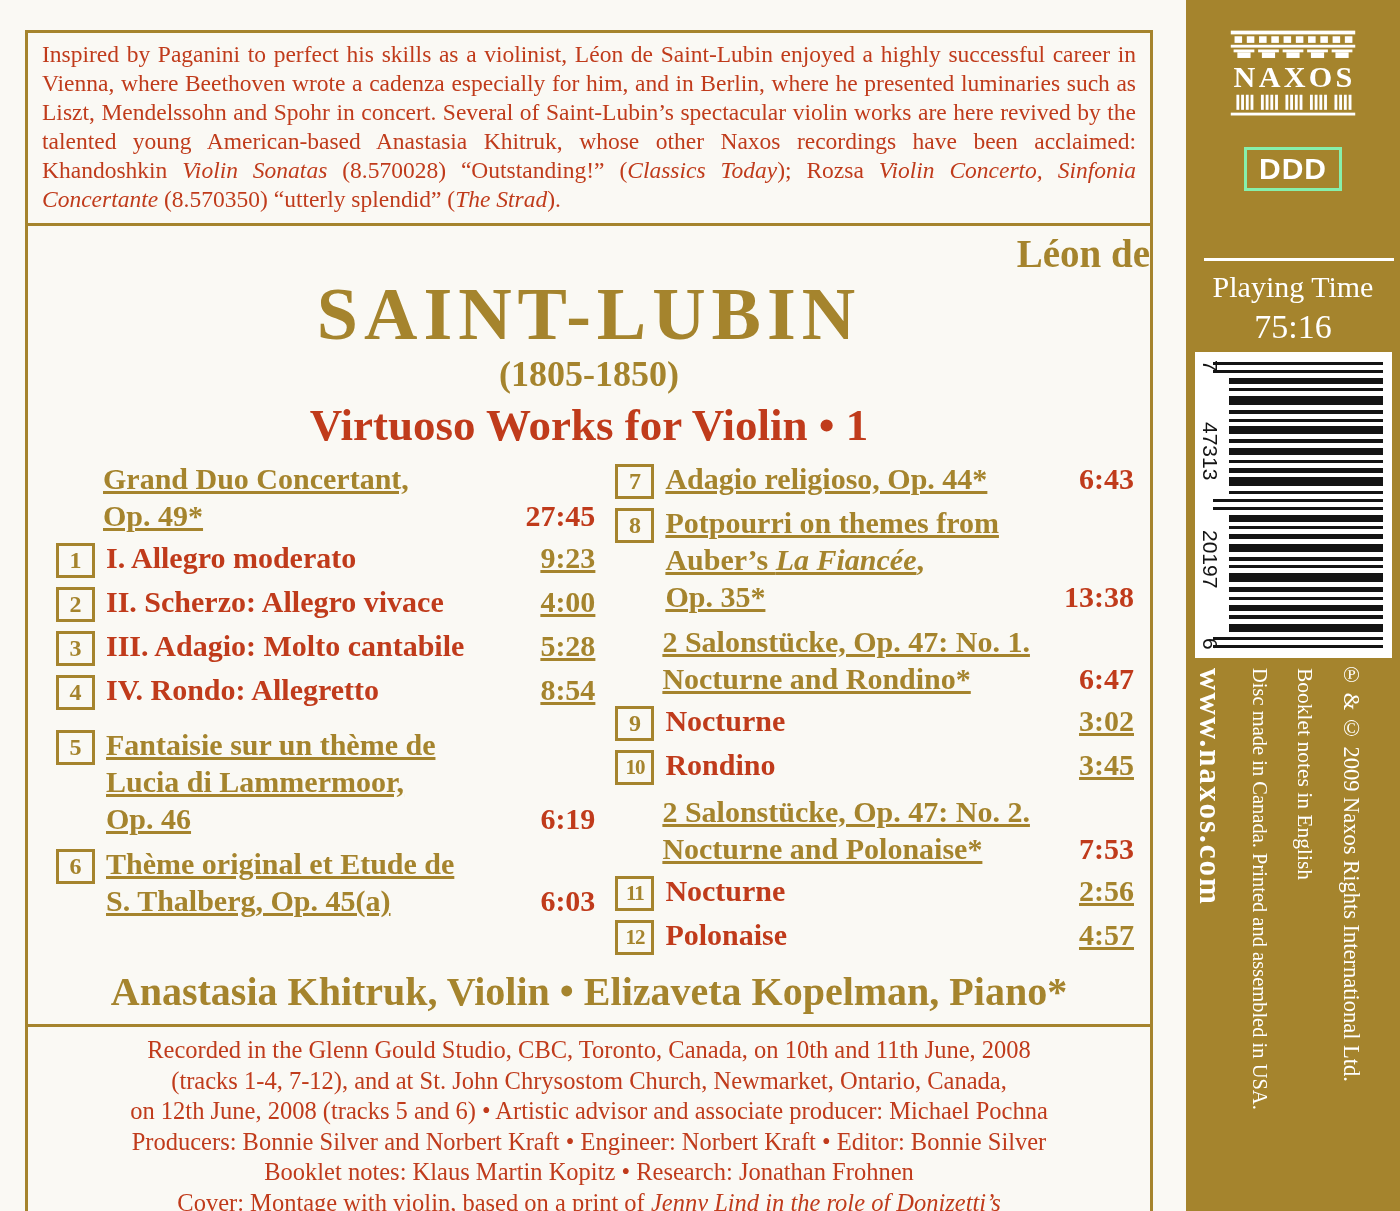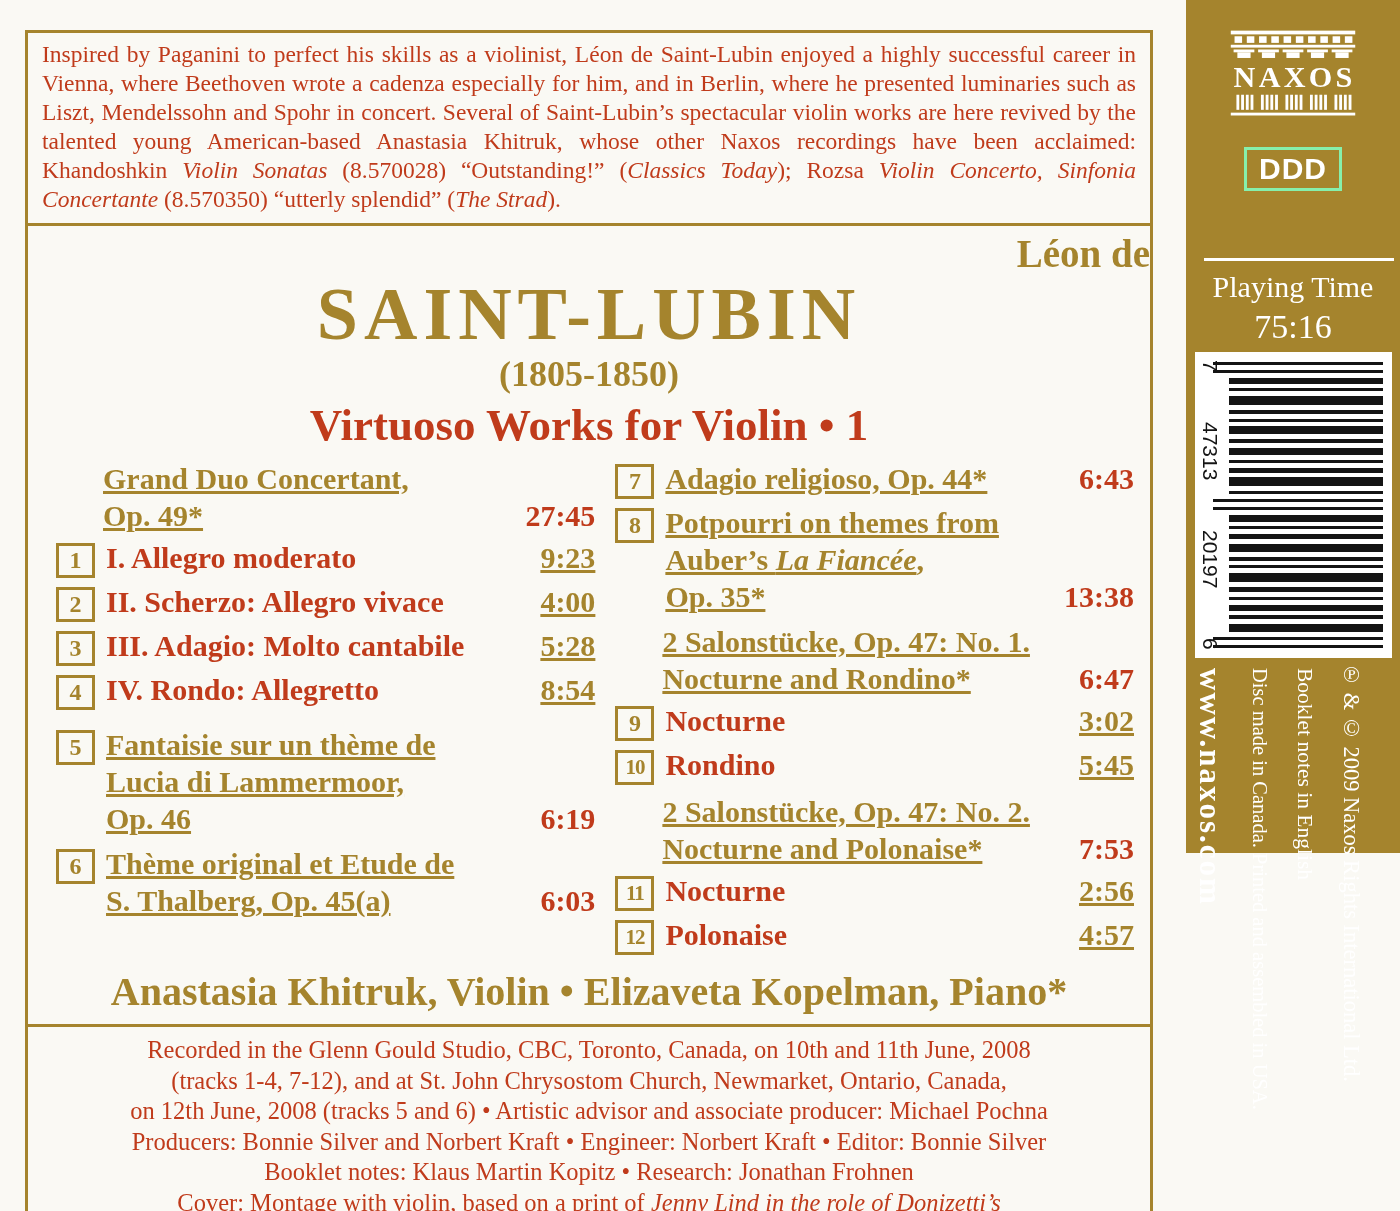--- a/index.html
+++ b/index.html
@@ -63,21 +63,21 @@
     font-size:40px;line-height:48px;margin:8px 6px 8px 6px;white-space:nowrap;
   }
   .rule{border:none;border-top:3px solid var(--gold);margin:0;}
   .credits{
     text-align:center;color:var(--red);
     font-size:24.5px;line-height:30.5px;padding:8px 10px 12px 10px;
   }
   .credit-line{white-space:nowrap;}
   
   .sidebar{
-    position:absolute;left:1186px;top:0;width:214px;height:853px;
+    position:absolute;left:1186px;top:0;width:214px;height:1211px;
     background:var(--gold);color:#fff;
   }
   .logo-wrap{position:absolute;top:28px;left:0;width:100%;text-align:center;}
   .ddd-badge{
     position:absolute;top:147px;left:50%;transform:translateX(-50%);
     border:3px solid #86efac;padding:0 12px;
     font-family:"Liberation Sans",sans-serif;font-weight:bold;
     font-size:30px;line-height:38px;letter-spacing:1px;
   }
   .catalog{
@@ -269,21 +269,21 @@
               </div>
             </div>
         </div>
         <div class="entry">
           <span class="tracknum two">
               <span>10</span>
             </span>
           <div class="entry-body">
               <div class="line">
                 <span class="txt red">Rondino</span>
-                <span class="time gold">5:45</span>
+                <span class="time gold">3:45</span>
               </div>
             </div>
         </div>
         <div class="entry nonum mt-sm">
           <div class="entry-body">
             <div class="line">
                 <span class="txt gold">2 Salonstücke, Op. 47: No. 2.</span>
               </div>
             <div class="line">
                 <span class="txt gold">Nocturne and Polonaise*</span>

